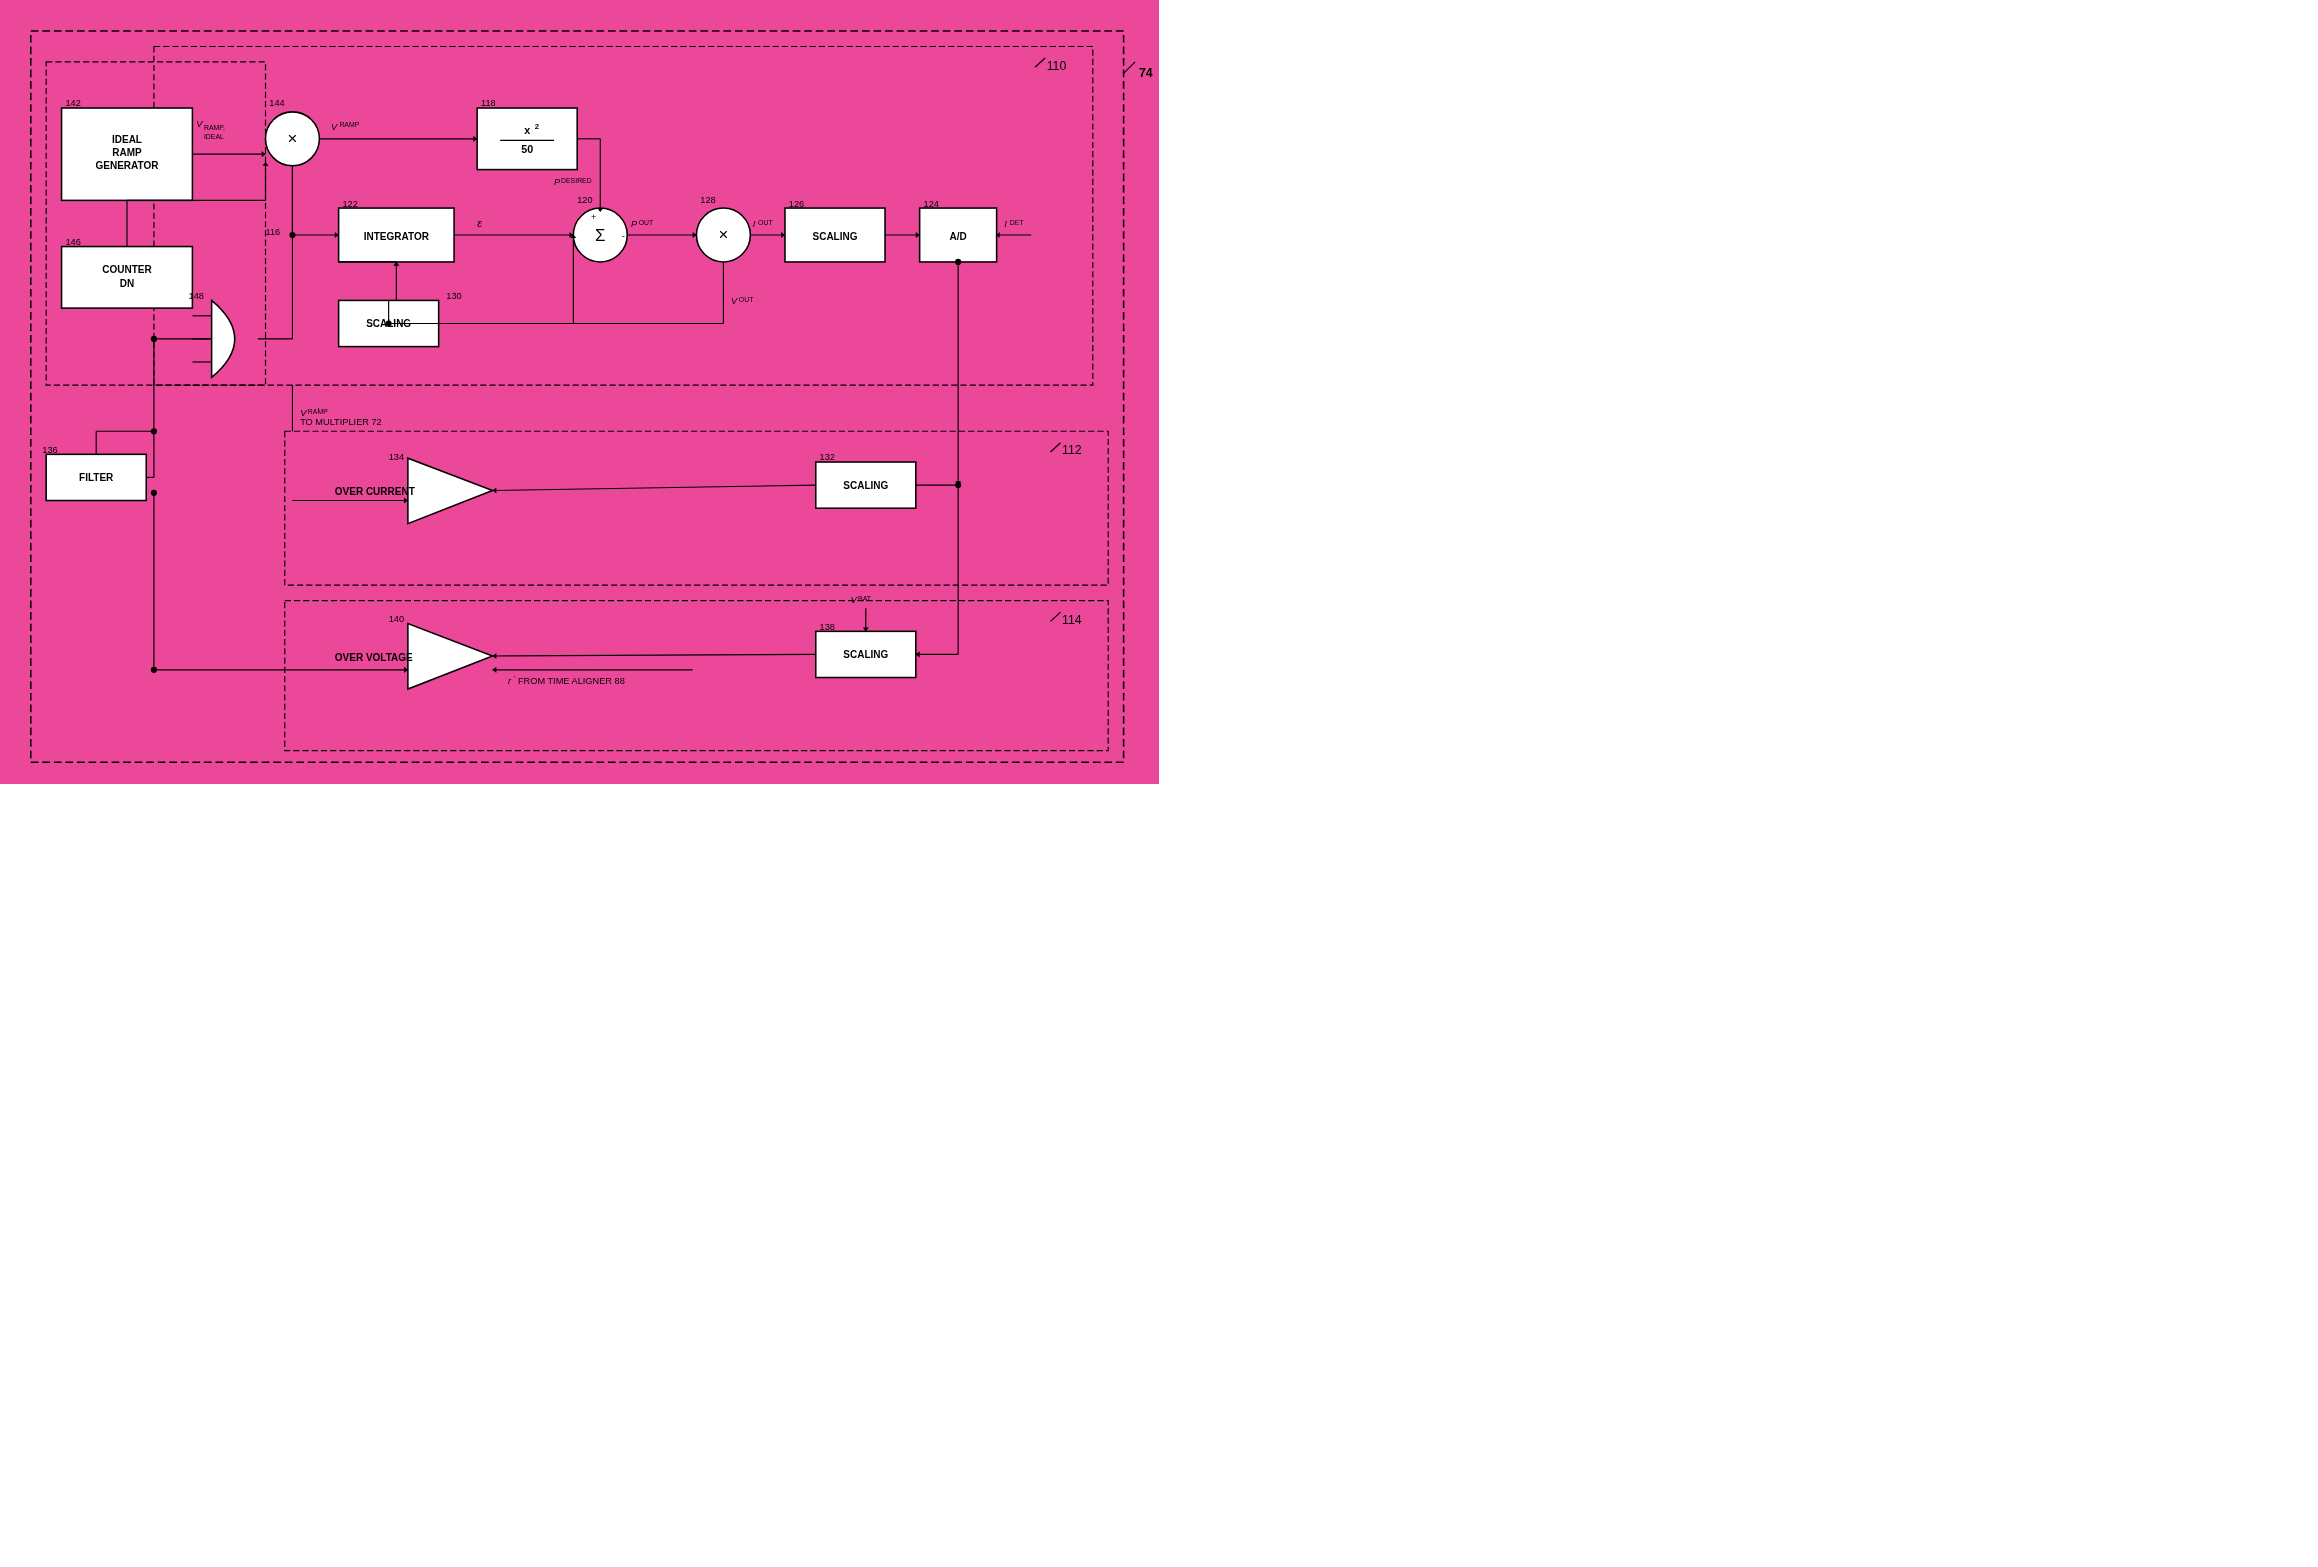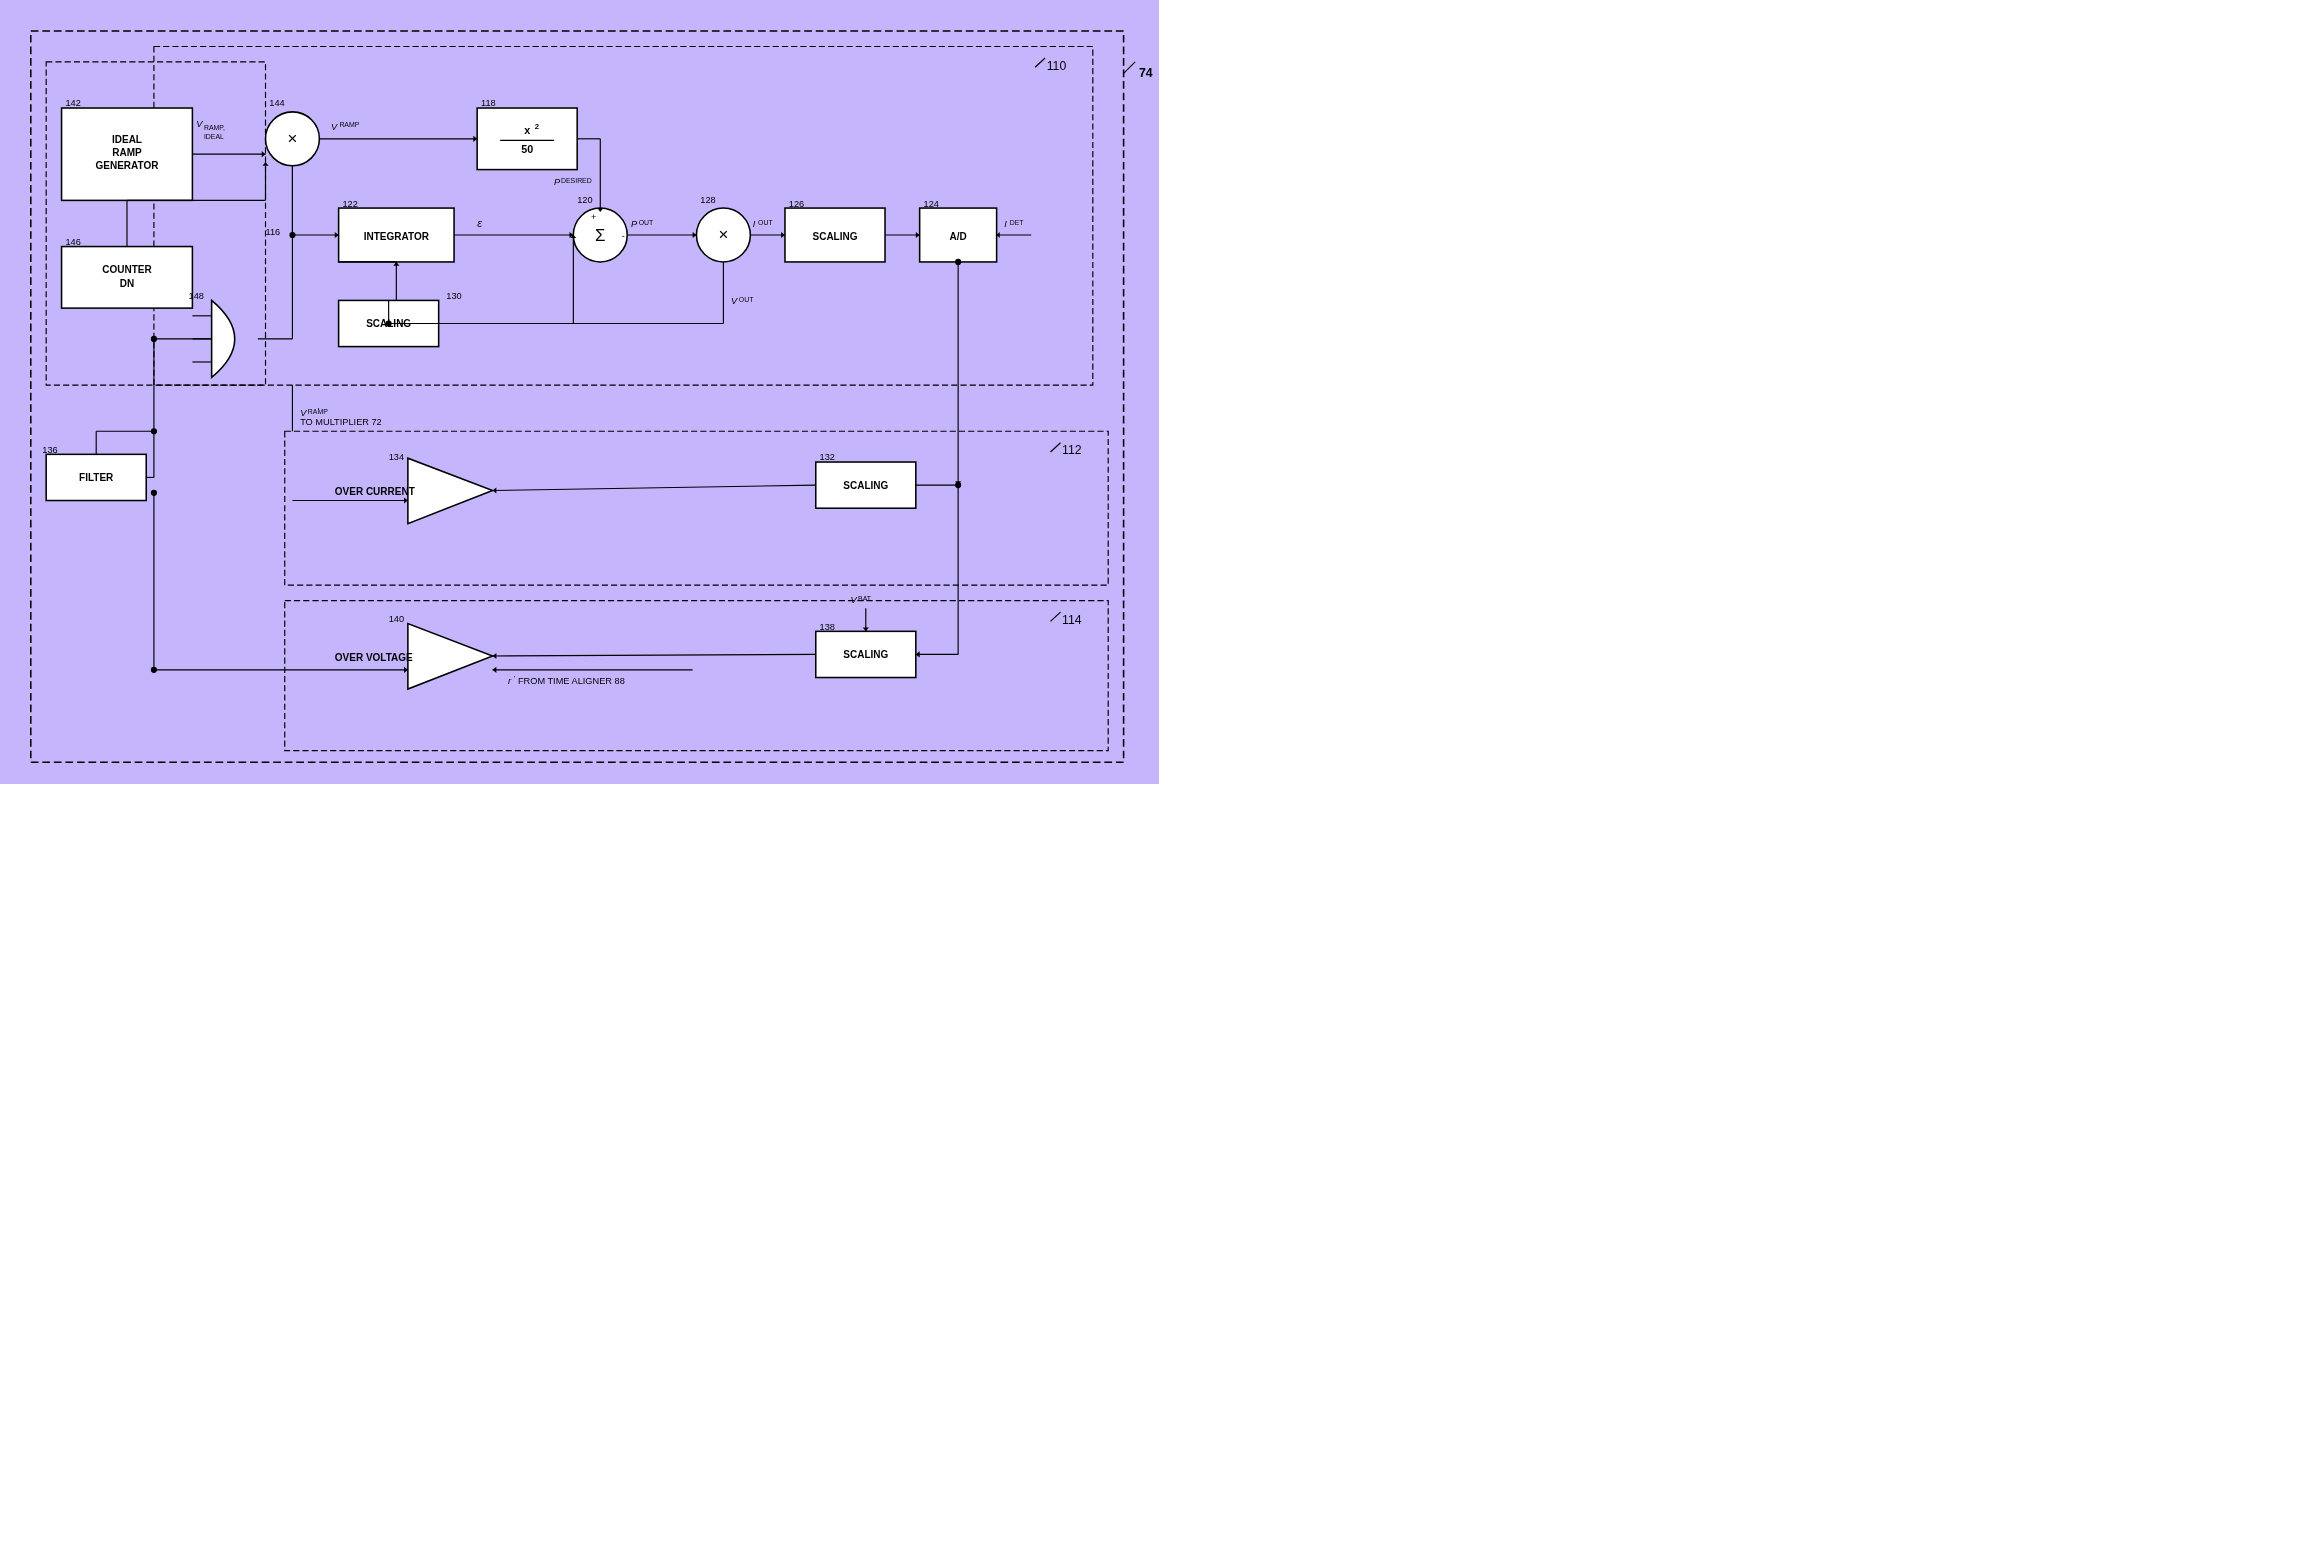--- a/index.html
+++ b/index.html
@@ -8,21 +8,21 @@
       font-family: Arial, sans-serif;
       width: 1159px;
       height: 784px;
       overflow: hidden;
       position: relative;
     }
     .diagram-container {
       position: relative;
       width: 1159px;
       height: 784px;
-      background: #c4b5fd;
+      background: #ec4899;
     }
     svg.diagram-svg {
       position: absolute;
       top: 0; left: 0;
       width: 1159px;
       height: 784px;
     }
   </style>
 </head>
 <body>

